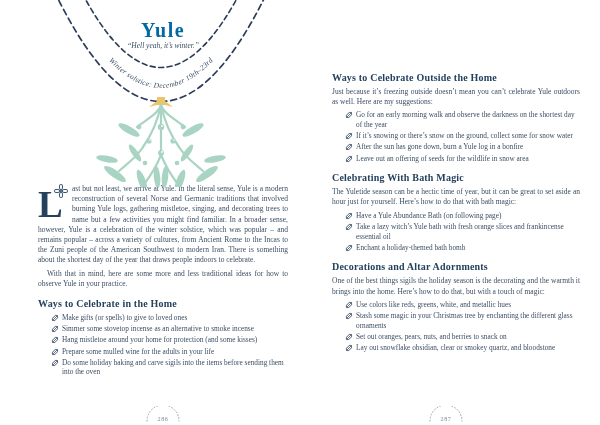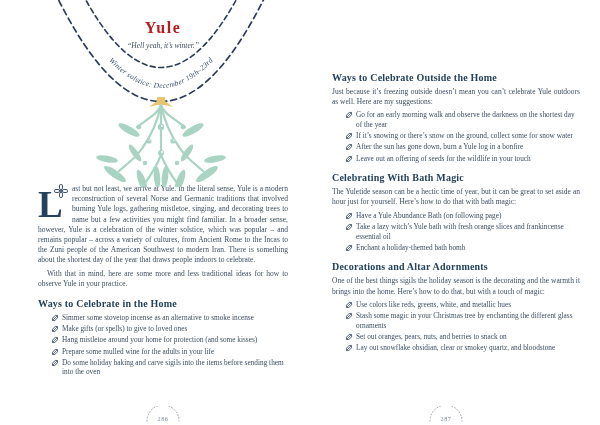--- a/index.html
+++ b/index.html
@@ -9,21 +9,21 @@
   }
   
   .col-left  { position:absolute; left:38px;  top:0;    width:250px; }
   .col-right { position:absolute; left:332px; top:72px; width:248px; }
 
   
   .header { position:relative; height:184px; }
   .arcs { position:absolute; left:0; top:0; }
   .title {
     position:absolute; top:19px; left:0; width:100%; text-align:center;
-    font-size:16px; font-weight:bold; letter-spacing:1.5px; color:#b91c1c;
+    font-size:20px; font-weight:bold; letter-spacing:1.5px; color:#0369a1;
   }
   .subtitle {
     position:absolute; top:41px; left:0; width:100%; text-align:center;
     font-style:italic; font-size:7.5px; color:#3b4e63;
   }
   .mistletoe { position:absolute; left:57px; top:97px; }
 
   
   p.body {
     font-size:7.5px; line-height:1.36; text-align:justify;
@@ -155,27 +155,27 @@
     <p class="body indent">With that in mind, here are some more and less traditional ideas for how to observe Yule in your practice.</p>
 
     <h3 class="section-heading">Ways to Celebrate in the Home</h3>
 
     <ul class="bullet-list">
       <li>
         <span class="leaf"><svg width="8" height="8" viewBox="0 0 12 12">
               <ellipse cx="6" cy="6" rx="5" ry="2.7" transform="rotate(-45 6 6)" fill="none" stroke="#2b3c58" stroke-width="1.1"></ellipse>
               <line x1="2" y1="10" x2="10" y2="2" stroke="#2b3c58" stroke-width="1.1"></line>
             </svg></span>
+        <span>Make gifts (or spells) to give to loved ones</span></li>
+      <li>
+        <span class="leaf"><svg width="8" height="8" viewBox="0 0 12 12">
+              <ellipse cx="6" cy="6" rx="5" ry="2.7" transform="rotate(-45 6 6)" fill="none" stroke="#2b3c58" stroke-width="1.1"></ellipse>
+              <line x1="2" y1="10" x2="10" y2="2" stroke="#2b3c58" stroke-width="1.1"></line>
+            </svg></span>
         <span>Simmer some stovetop incense as an alternative to smoke incense</span></li>
-      <li>
-        <span class="leaf"><svg width="8" height="8" viewBox="0 0 12 12">
-              <ellipse cx="6" cy="6" rx="5" ry="2.7" transform="rotate(-45 6 6)" fill="none" stroke="#2b3c58" stroke-width="1.1"></ellipse>
-              <line x1="2" y1="10" x2="10" y2="2" stroke="#2b3c58" stroke-width="1.1"></line>
-            </svg></span>
-        <span>Make gifts (or spells) to give to loved ones</span></li>
       <li>
         <span class="leaf"><svg width="8" height="8" viewBox="0 0 12 12">
               <ellipse cx="6" cy="6" rx="5" ry="2.7" transform="rotate(-45 6 6)" fill="none" stroke="#2b3c58" stroke-width="1.1"></ellipse>
               <line x1="2" y1="10" x2="10" y2="2" stroke="#2b3c58" stroke-width="1.1"></line>
             </svg></span>
         <span>Hang mistletoe around your home for protection (and some kisses)</span></li>
       <li>
         <span class="leaf"><svg width="8" height="8" viewBox="0 0 12 12">
               <ellipse cx="6" cy="6" rx="5" ry="2.7" transform="rotate(-45 6 6)" fill="none" stroke="#2b3c58" stroke-width="1.1"></ellipse>
               <line x1="2" y1="10" x2="10" y2="2" stroke="#2b3c58" stroke-width="1.1"></line>
@@ -211,21 +211,21 @@
         <span class="leaf"><svg width="8" height="8" viewBox="0 0 12 12">
               <ellipse cx="6" cy="6" rx="5" ry="2.7" transform="rotate(-45 6 6)" fill="none" stroke="#2b3c58" stroke-width="1.1"></ellipse>
               <line x1="2" y1="10" x2="10" y2="2" stroke="#2b3c58" stroke-width="1.1"></line>
             </svg></span>
         <span>After the sun has gone down, burn a Yule log in a bonfire</span></li>
       <li>
         <span class="leaf"><svg width="8" height="8" viewBox="0 0 12 12">
               <ellipse cx="6" cy="6" rx="5" ry="2.7" transform="rotate(-45 6 6)" fill="none" stroke="#2b3c58" stroke-width="1.1"></ellipse>
               <line x1="2" y1="10" x2="10" y2="2" stroke="#2b3c58" stroke-width="1.1"></line>
             </svg></span>
-        <span>Leave out an offering of seeds for the wildlife in your touch</span></li>
+        <span>Leave out an offering of seeds for the wildlife in snow area</span></li>
     </ul>
 
     <h3 class="section-heading">Celebrating With Bath Magic</h3>
     <p class="body">The Yuletide season can be a hectic time of year, but it can be great to set aside an hour just for yourself. Here’s how to do that with bath magic:</p>
     <ul class="bullet-list">
       <li>
         <span class="leaf"><svg width="8" height="8" viewBox="0 0 12 12">
               <ellipse cx="6" cy="6" rx="5" ry="2.7" transform="rotate(-45 6 6)" fill="none" stroke="#2b3c58" stroke-width="1.1"></ellipse>
               <line x1="2" y1="10" x2="10" y2="2" stroke="#2b3c58" stroke-width="1.1"></line>
             </svg></span>

